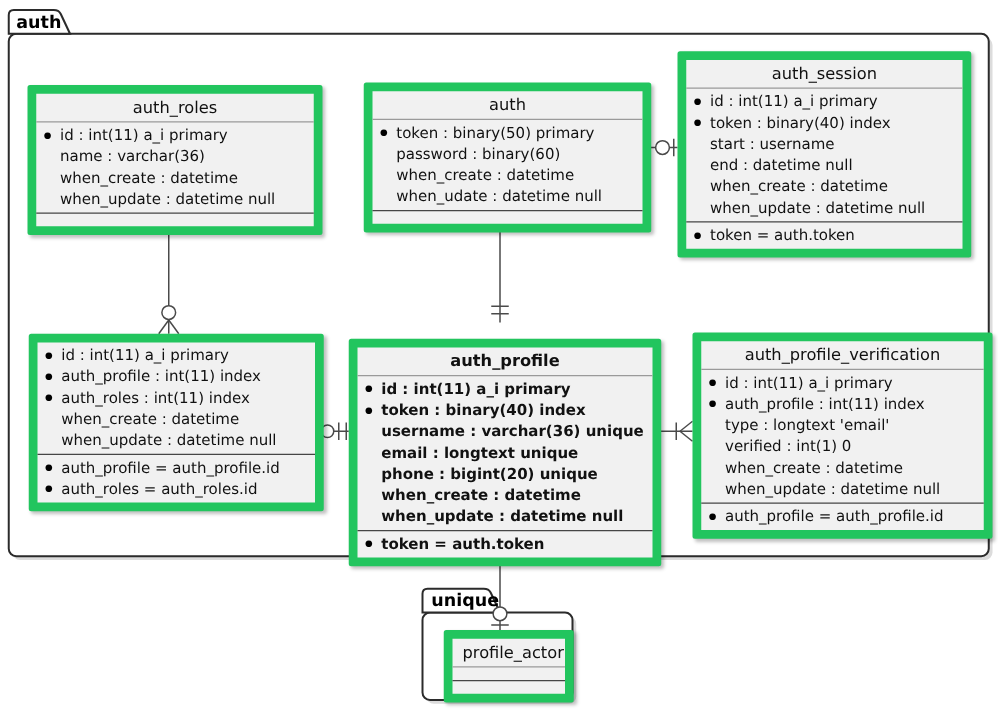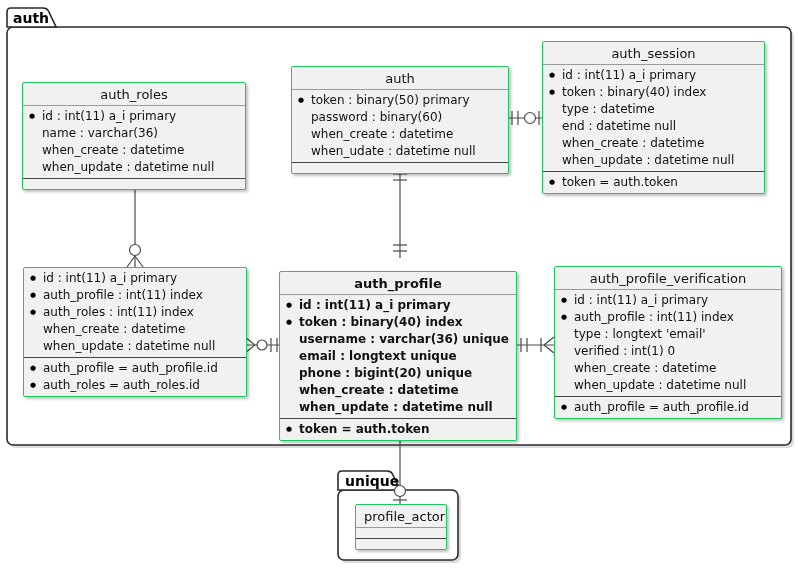--- a/index.html
+++ b/index.html
@@ -7,21 +7,21 @@
     width:798px;height:569px;position:relative;background:#ffffff;
     font-family:"DejaVu Sans","Liberation Sans",sans-serif;
     color:#111;overflow:hidden;
   }
   #bg-layer{position:absolute;left:0;top:0;z-index:1;}
   .pkg-label{
     position:absolute;z-index:3;font-size:14px;font-weight:bold;color:#000;
     line-height:16px;white-space:nowrap;
   }
   .entity{
-    position:absolute;z-index:2;background:#f1f1f1;border:1px solid #22c55e;
+    position:absolute;z-index:2;background:#f1f1f1;border:7px solid #22c55e;
     border-radius:2px;box-shadow:2px 2px 3px rgba(0,0,0,.25);
     font-size:12px;color:#111;
   }
   .t-title{
     text-align:center;font-size:13px;padding:3px 8px 2px;
     border-bottom:1px solid #9a9a9a;line-height:17px;white-space:nowrap;
   }
   .t-fields{
     padding:2px 4px 2px 6px;border-bottom:1px solid #454545;min-height:6px;
   }
@@ -97,21 +97,21 @@
     <line x1="393" y1="431" x2="407" y2="431"></line>
     <line x1="393" y1="437" x2="407" y2="437"></line>
     <circle cx="400" cy="491" r="5.5" fill="#ffffff"></circle>
     <line x1="393" y1="500" x2="407" y2="500"></line>
   </g>
 </svg>
 
 <div class="pkg-label" style="left:13px;top:10px;">auth</div>
 <div class="pkg-label" style="left:345px;top:473px;">unique</div>
 
-<div class="entity" style="left:22px;top:82px;width:222px;">
+<div class="entity" style="left:22px;top:68px;width:222px;">
   <div class="t-title">auth_roles</div>
   <div class="t-fields">
 
       <div class="t-row">
         <span class="bullet">●</span>
         <span class="ftext">id : int(11) a_i primary</span>
       </div>
 
       <div class="t-row">
         <span class="bullet"></span>
@@ -171,21 +171,21 @@
         <span class="ftext">id : int(11) a_i primary</span>
       </div>
 
       <div class="t-row">
         <span class="bullet">●</span>
         <span class="ftext">token : binary(40) index</span>
       </div>
 
       <div class="t-row">
         <span class="bullet"></span>
-        <span class="ftext">type : datetime</span>
+        <span class="ftext">start : username</span>
       </div>
 
       <div class="t-row">
         <span class="bullet"></span>
         <span class="ftext">end : datetime null</span>
       </div>
 
       <div class="t-row">
         <span class="bullet"></span>
         <span class="ftext">when_create : datetime</span>

